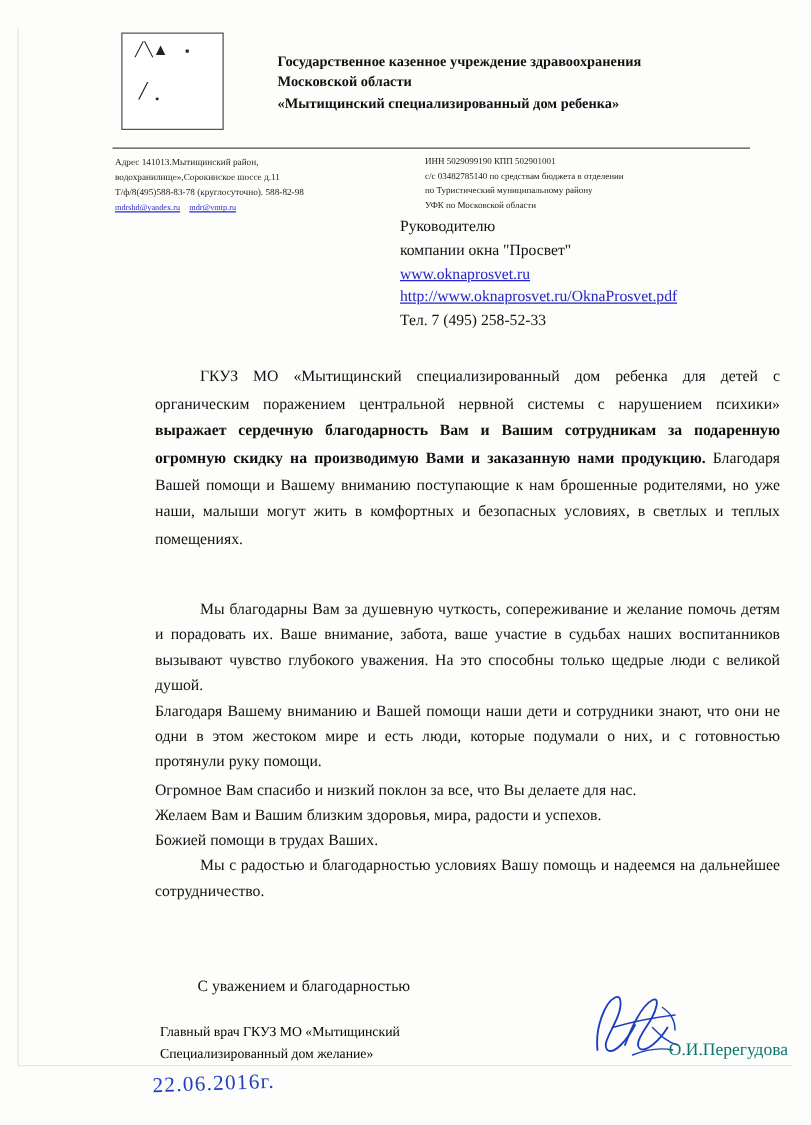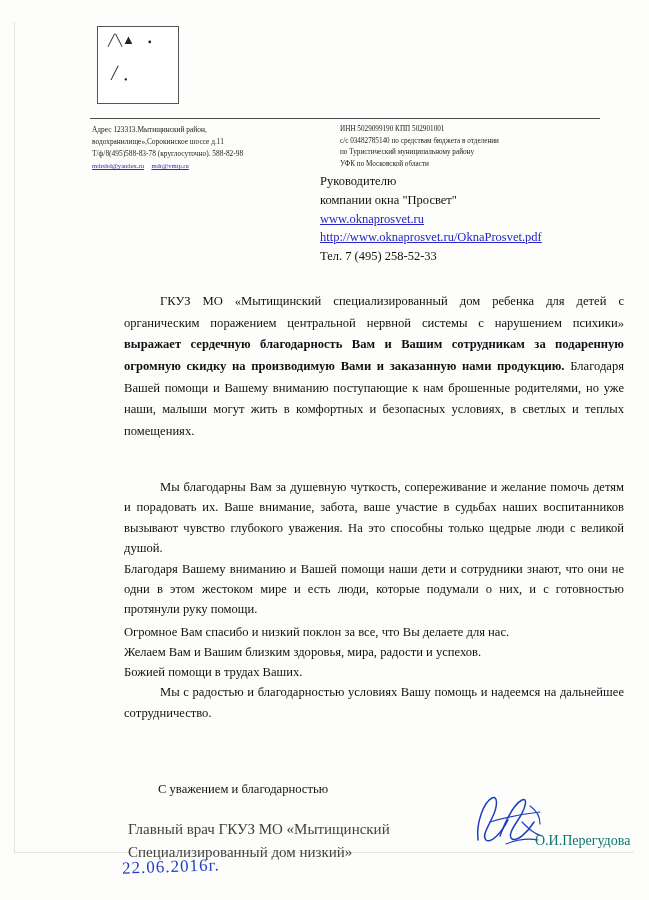--- a/index.html
+++ b/index.html
@@ -128,23 +128,23 @@
     position: absolute;
     left: 128px; top: 782px;
     font-size: 12.6px;
     color: #111;
     margin-left: 30px;
   }
   .sig-role {
     position: absolute;
     left: 128px; top: 818px;
     width: 330px;
-    font-size: 15px;
+    font-size: 11px;
     line-height: 1.5;
-    color: #404040;
+    color: #000000;
   }
   .sig-name {
     position: absolute;
     left: 535px; top: 833px;
     font-size: 14px;
     color: #0f766e;
     white-space: nowrap;
   }
   .sig-scribble {
     position: absolute;
@@ -186,25 +186,30 @@
   <div class="letterhead">
 
     <div class="logo-box">
       <span class="logo-mark m1">╱╲</span>
       <span class="logo-mark m2">▲</span>
       <span class="logo-mark m3">▪</span>
       <span class="logo-mark m4">╱</span>
       <span class="logo-mark m5">•</span>
     </div>
 
+    <div class="org-title">
+      <div>Государственное казенное учреждение здравоохранения</div>
+      <div>Московской области</div>
+      <div>«Мытищинский специализированный дом ребенка»</div>
+    </div>
 
     <div class="rule"></div>
 
     <div class="addr-left">
-      <div>Адрес 123313.Мытищинский район,</div>
+      <div>Адрес 141013.Мытищинский район,</div>
       <div>водохранилище»,Сорокинское шоссе д.11</div>
       <div>Т/ф/8(495)588-83-78 (круглосуточно).  588-82-98</div>
       <div>
         <span class="mail">mdrshd@yandex.ru</span>
         &nbsp;&nbsp;
         <span class="mail">mdr@vmtp.ru</span>
       </div>
     </div>
 
     <div class="addr-right">
@@ -231,21 +236,21 @@
     <div>Огромное Вам спасибо и низкий поклон за все, что Вы делаете для нас.</div>
     <div>Желаем Вам и Вашим близким здоровья, мира, радости и успехов.</div>
     <div>Божией помощи в трудах Ваших.</div>
     <div style="text-align:justify;"><span class="indent"></span><span>Мы с радостью и благодарностью условиях Вашу помощь и надеемся на  дальнейшее сотрудничество.</span></div>
   </div>
 
   <div class="sig-label">С уважением и благодарностью</div>
 
   <div class="sig-role">
     <div>Главный врач ГКУЗ МО «Мытищинский</div>
-    <div>Специализированный дом низкий»</div>
+    <div>Специализированный дом желание»</div>
   </div>
 
   <svg class="sig-scribble" viewBox="0 0 80 62">
     <g fill="none" stroke="#1e3fbf" stroke-width="1.5" stroke-linecap="round">
       <path d="M8 48 C6 30, 14 10, 22 6 C28 3, 28 14, 22 26 C17 37, 12 44, 16 48 C21 52, 32 40, 38 28"></path>
       <path d="M30 44 C36 28, 44 12, 52 8 C58 5, 56 16, 48 28 C42 37, 38 44, 42 47 C47 50, 58 40, 64 30"></path>
       <path d="M20 30 C34 26, 52 22, 70 20" stroke-width="1.2"></path>
       <path d="M52 30 C58 36, 64 42, 72 44" stroke-width="1.2"></path>
       <path d="M60 14 C66 18, 70 24, 70 32" stroke-width="1.2"></path>
       <path d="M36 52 C46 48, 58 46, 68 48" stroke-width="1.1"></path>

